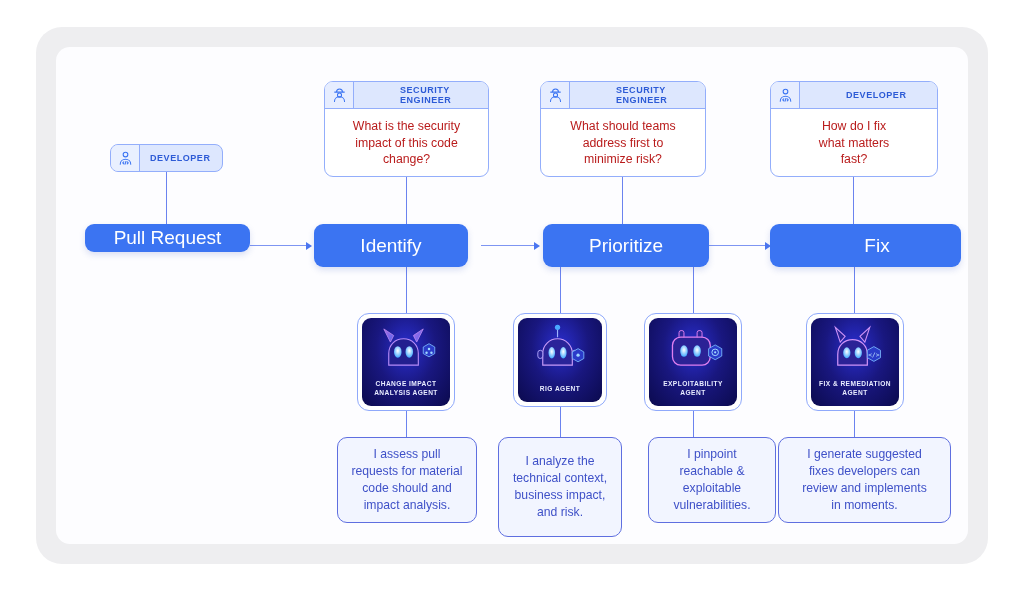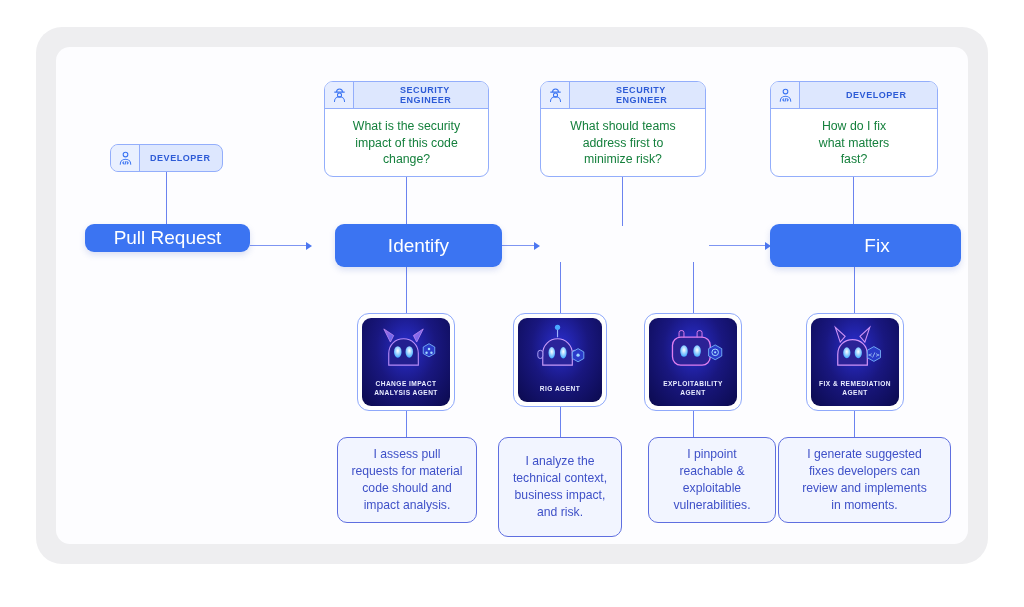--- a/index.html
+++ b/index.html
@@ -95,21 +95,21 @@
     font-size: 9px;
     font-weight: bold;
     letter-spacing: 0.55px;
     color: #2d5bd6;
   }
   .qcard-body {
     padding: 9px 8px 10px;
     text-align: center;
     font-size: 12.3px;
     line-height: 16.5px;
-    color: #15803d;
+    color: #b91c1c;
   }
 
   
   .badge {
     position: absolute;
     display: flex;
     align-items: stretch;
     height: 28px;
     background: #dde7fe;
     border: 1.4px solid #93aefb;
@@ -298,21 +298,22 @@
       <span class="qcard-role">DEVELOPER</span>
     </div>
     <div class="qcard-body">
       <div>How do I fix</div>
       <div>what matters</div>
       <div>fast?</div>
     </div>
   </div>
 
   <div class="pill" style="left:85px; top:224px; width:165px; height:28px;">Pull Request</div>
-  <div class="pill" style="left:314px; top:224px; width:167px; height:43px;margin-left:21px;">Identify</div>
+  <div class="pill" style="left:314px; top:224px; width:154px; height:43px;">Identify</div>
+  <div class="pill" style="left:543px; top:224px; width:166px; height:43px;">Prioritize</div>
   <div class="pill" style="left:770px; top:224px; width:168px; height:43px;padding-left:23px;">Fix</div>
 
   <div class="agent" style="left:357px; top:313px; width:98px; height:98px;">
     <div class="agent-inner">
       <svg class="agent-art" viewBox="0 0 90 56">
         <defs>
           <linearGradient id="gA" x1="0" y1="0" x2="1" y2="1">
             <stop offset="0" stop-color="#c77bf5"></stop>
             <stop offset="1" stop-color="#5c6ff7"></stop>
           </linearGradient>

